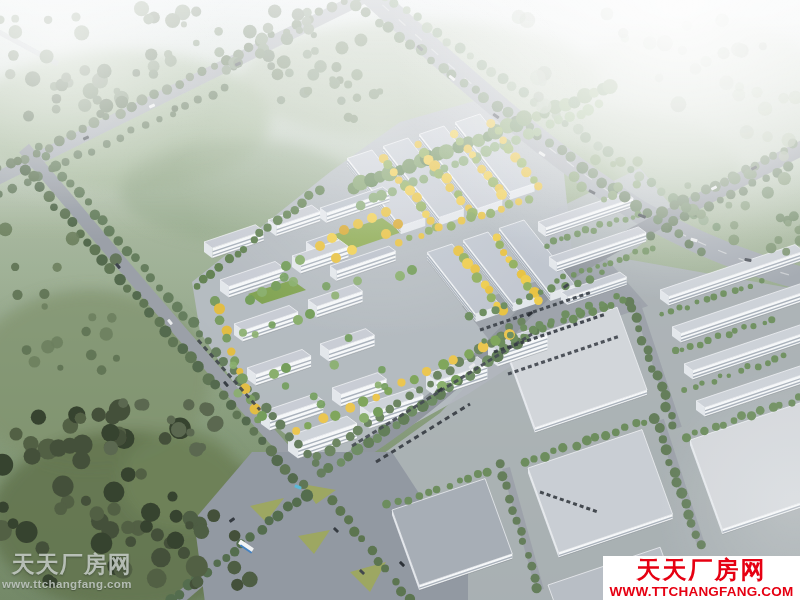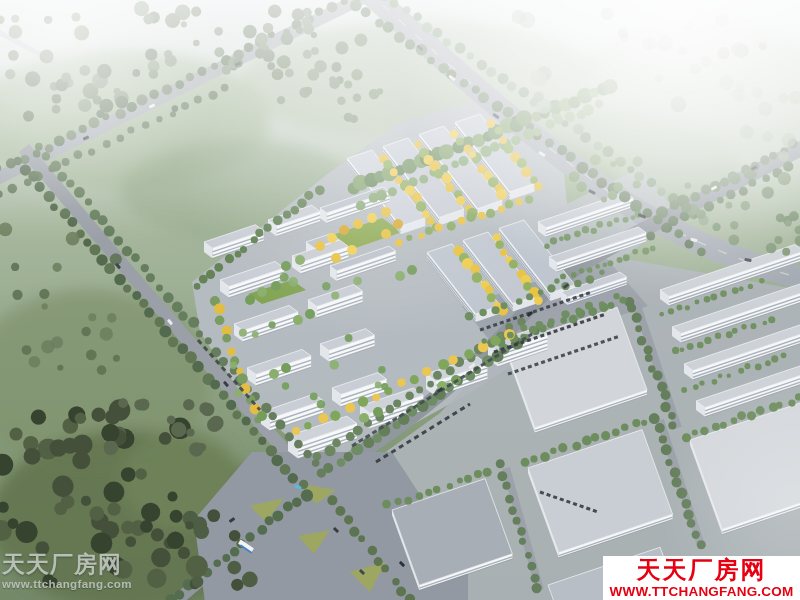--- a/index.html
+++ b/index.html
@@ -1,17 +1,17 @@
 <!DOCTYPE html>
 <html><head>
 <meta charset="utf-8">
 <style>
   html,body{margin:0;padding:0;background:#222;}
   .stage{position:relative;width:800px;height:600px;overflow:hidden;
-         font-family:"Liberation Sans","DejaVu Sans",sans-serif;background:#9db08f;}
+         font-family:"Liberation Sans","DejaVu Sans",sans-serif;background:#9db08f;text-align:right;}
   .stage svg{position:absolute;left:0;top:0;}
   .wm-left{position:absolute;left:2px;top:551px;z-index:5;pointer-events:none;}
   .wm-left .cn{font-size:23px;font-weight:bold;letter-spacing:1px;line-height:1.15;
                text-shadow:0 1px 2px rgba(35,45,35,.45);}
   .wm-left .url{font-size:11.5px;font-weight:bold;letter-spacing:.4px;margin-top:1px;
                 text-shadow:0 1px 1px rgba(35,45,35,.4);}
   .wm-right{position:absolute;left:603px;top:556px;width:197px;height:44px;z-index:6;
             display:flex;flex-direction:column;align-items:center;justify-content:center;}
   .wm-right .cn{font-size:24px;font-weight:bold;letter-spacing:2px;line-height:1;}
   .wm-right .url{font-size:13.5px;font-weight:bold;letter-spacing:.2px;margin-top:2px;white-space:nowrap;}

